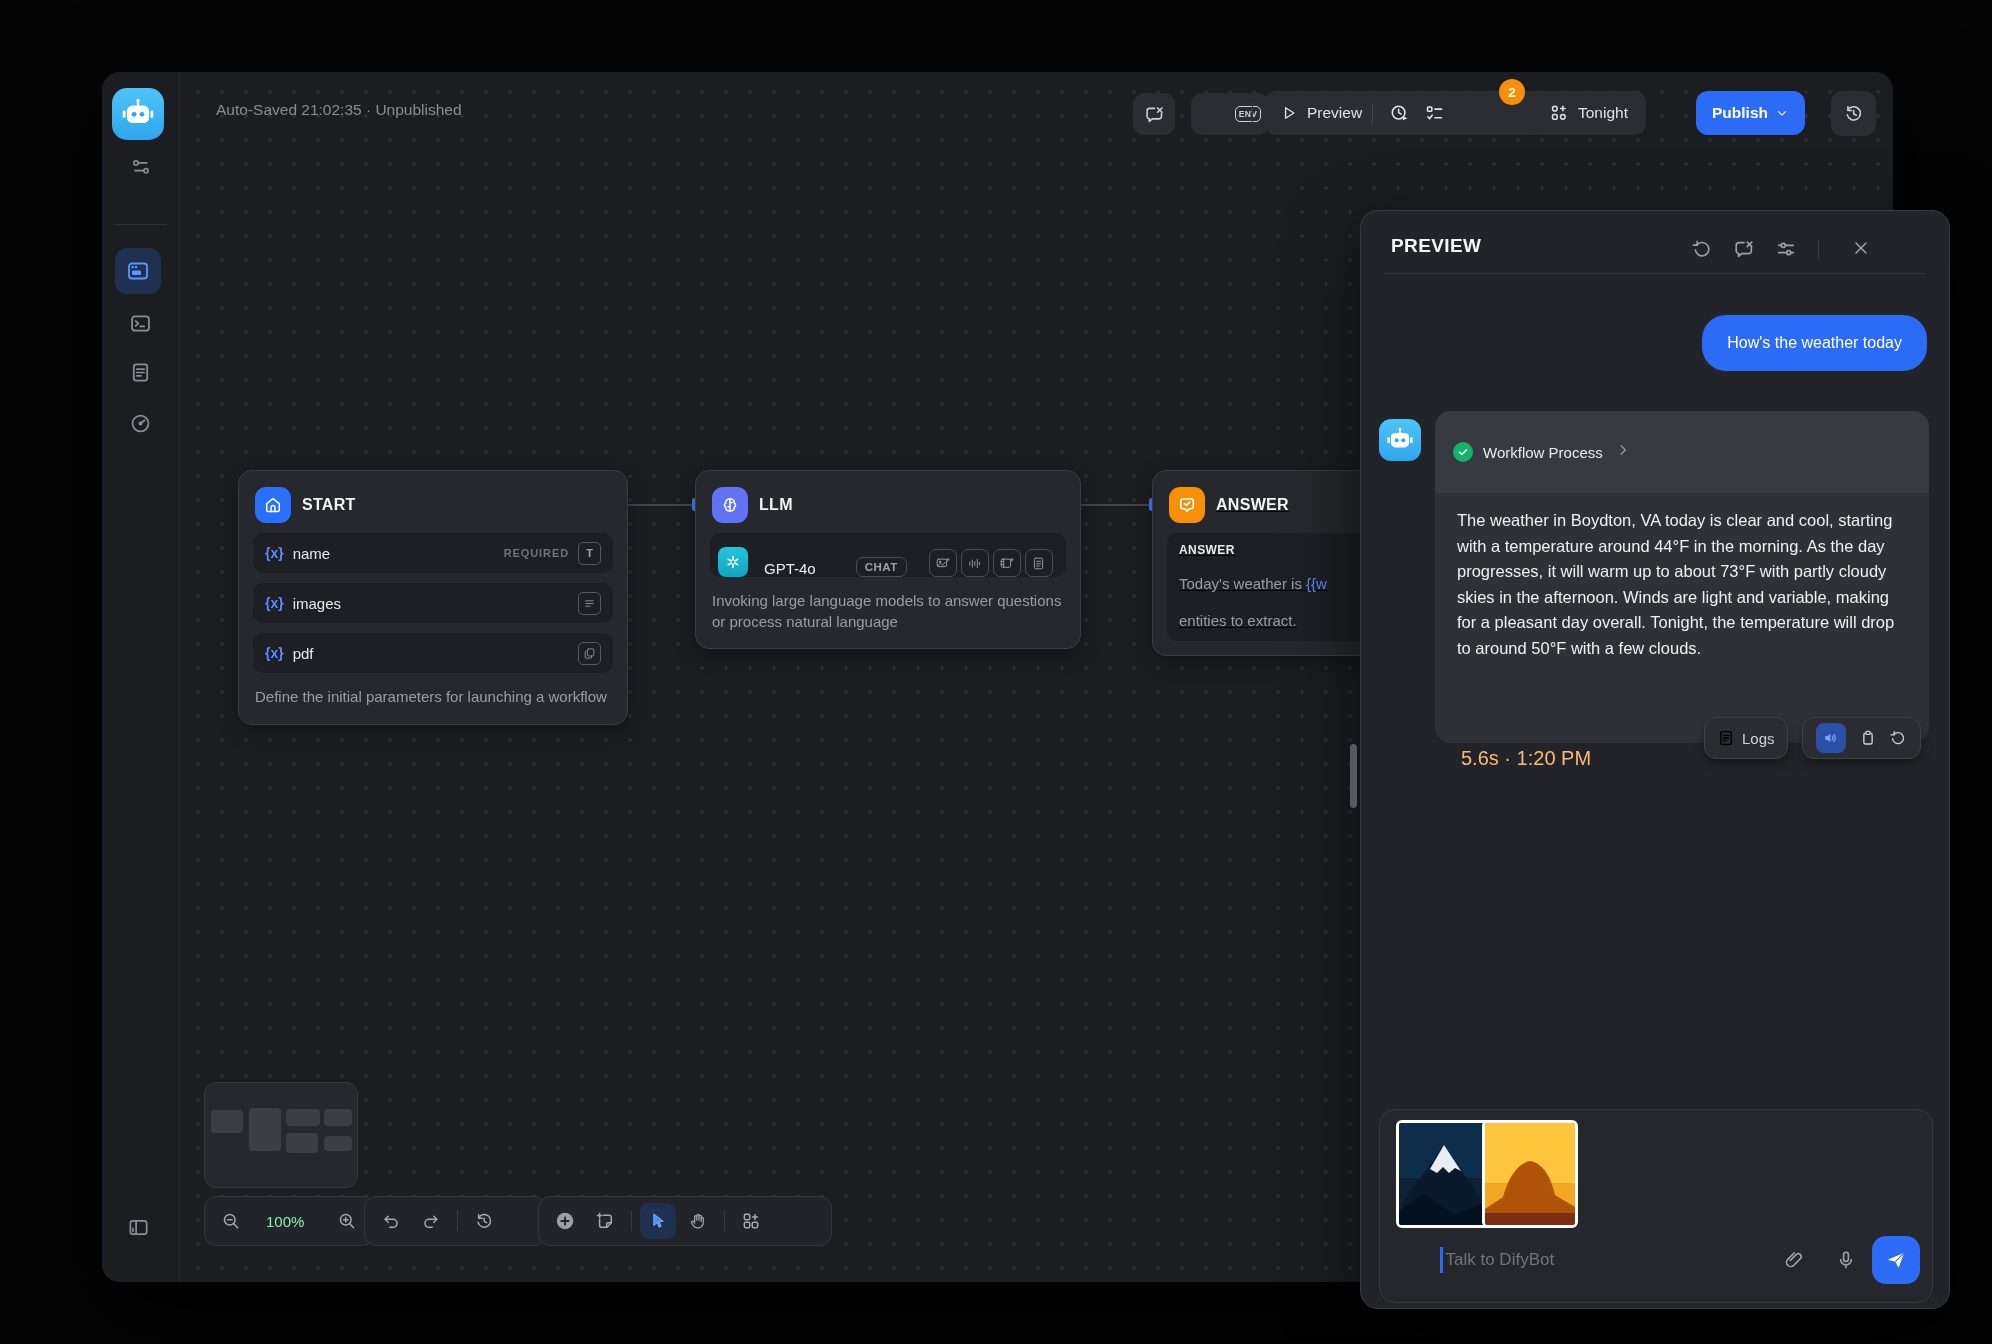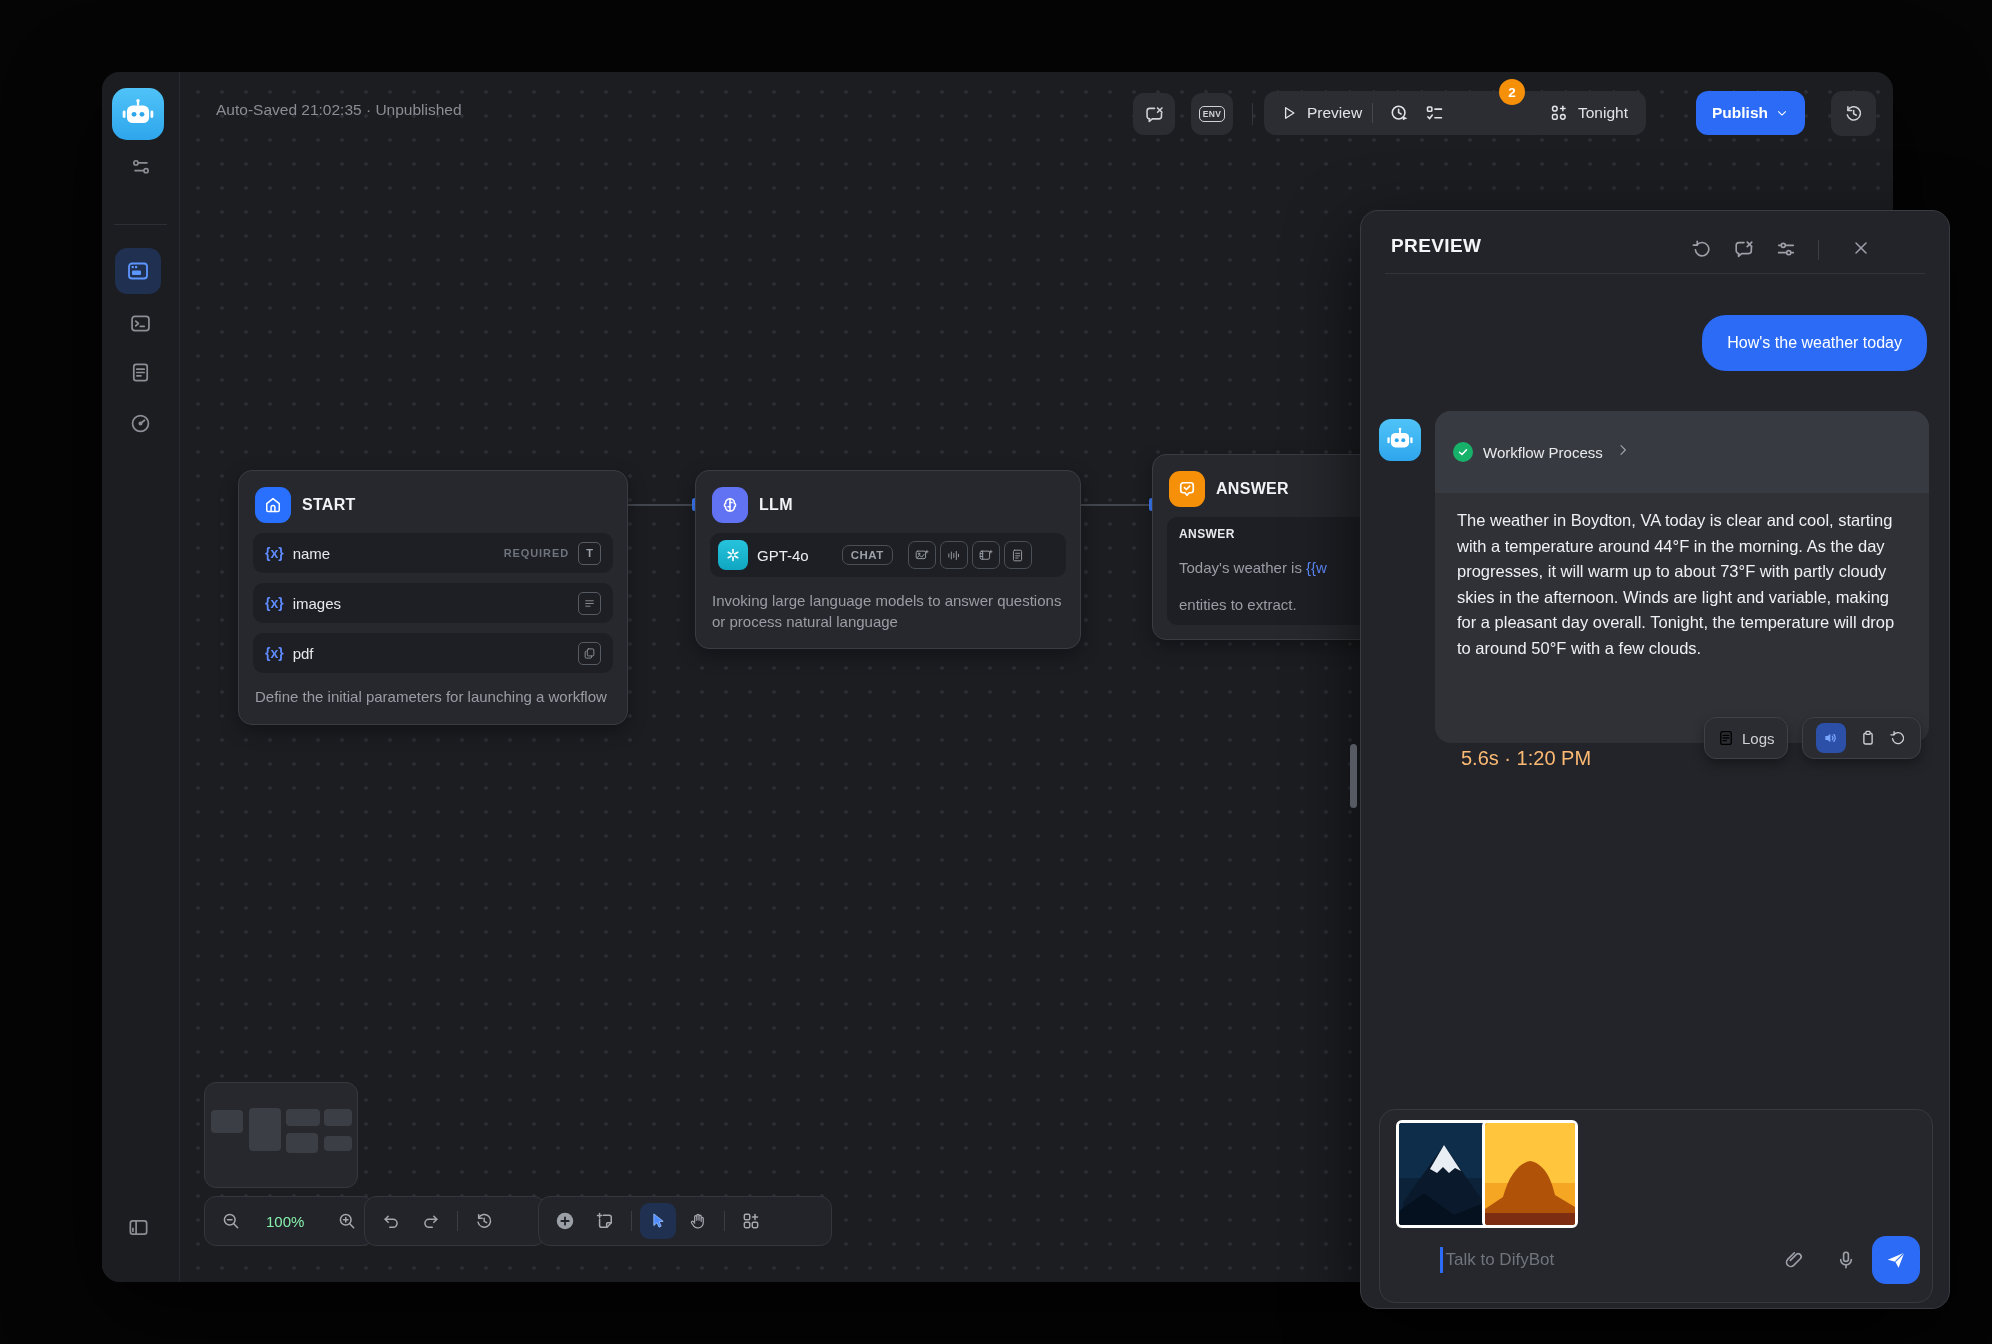--- a/index.html
+++ b/index.html
@@ -37,22 +37,22 @@
   .node-icon{width:36px;height:36px;border-radius:11px;display:flex;align-items:center;justify-content:center;color:#fff;}
   .node-title{font-size:16px;font-weight:700;color:#f2f3f5;letter-spacing:.3px;}
   .field-row{display:flex;align-items:center;height:40px;background:#1d1f24;border-radius:10px;margin-top:10px;
     padding:0 12px;gap:9px;}
   .var-x{color:#5f8bff;font-size:14px;font-weight:700;}
   .field-name{color:#e8e9eb;font-size:15px;flex:1;}
   .req{color:#6f737c;font-size:11px;font-weight:700;letter-spacing:.9px;}
   .mini-ic{width:21px;height:21px;border:1.5px solid #565a63;border-radius:5px;color:#9ca0a8;display:flex;
     align-items:center;justify-content:center;font-size:11px;font-weight:700;}
   .node-desc{color:#9a9da5;font-size:15px;line-height:1.38;margin:14px 2px 2px 2px;}
-  .model-row{display:flex;align-items:center;height:44px;background:#1d1f24;border-radius:10px;margin-top:10px;
-    padding:0 8px;gap:9px;}
+  .model-row{display:flex;align-items:flex-end;height:44px;background:#1d1f24;border-radius:10px;margin-top:10px;
+    padding:0 8px;gap:16px;}
   .gpt-tile{width:30px;height:30px;border-radius:8px;background:linear-gradient(180deg,#27c3dc,#0fa6c2);
     display:flex;align-items:center;justify-content:center;}
   .model-name{color:#eceef0;font-size:15px;}
   .chat-badge{border:1.5px solid #4a4e56;border-radius:7px;padding:3px 8px;font-size:11.5px;font-weight:700;
     letter-spacing:.5px;color:#9ca0a8;margin-left:24px;}
   .caps{display:flex;gap:4px;margin-left:6px;}
   .cap{width:26px;height:26px;border:1.5px solid #4a4e56;border-radius:7px;color:#9ca0a8;display:flex;
     align-items:center;justify-content:center;}
   .ans-box{background:#1d1f24;border-radius:10px;margin-top:10px;padding:10px 12px;}
   .ans-label{font-size:12px;font-weight:700;letter-spacing:.4px;color:#e8e9eb;margin-bottom:4px;}
@@ -173,21 +173,21 @@
 
     <div class="autosave">Auto-Saved 21:02:35 · Unpublished</div>
 
     <div class="ibtn" style="left:1031px;top:21px;">
       <svg class="ic" width="21" height="21" viewBox="0 0 24 24">
         <path d="M20,10.5 v3.5 a3,3 0 0 1 -3,3 H9.5 L6,20 v-3 H6.5 a3,3 0 0 1 -3,-3 V8 a3,3 0 0 1 3,-3 H12"></path>
         <line x1="15.5" y1="4.5" x2="20.5" y2="9.5"></line>
           <line x1="20.5" y1="4.5" x2="15.5" y2="9.5"></line>
       </svg>
     </div>
-    <div class="ibtn" style="left:1089px;top:21px;">
+    <div class="ibtn" style="left:1089px;top:21px;padding-left:36px;">
       <span style="border:1.7px solid currentColor;border-radius:5px;padding:2px 3px;font-size:8.5px;font-weight:800;letter-spacing:.4px;">ENV</span>
     </div>
     <div class="tb-div" style="left:1150px;top:31px;"></div>
 
     <div class="pill-group" style="left:1162px;top:19px;width:254px;padding:0 16px;">
       <span style="display:flex;align-items:center;gap:9px;cursor:pointer;">
         <svg class="ic" width="18" height="18" viewBox="0 0 24 24">
           <polygon points="7.5,5 18.5,12 7.5,19"></polygon>
         </svg>
         <span class="btn-label">Preview</span>
@@ -347,21 +347,21 @@
                 <line x1="9" y1="8.5" x2="15.5" y2="8.5"></line>
                 <line x1="9" y1="12.5" x2="15.5" y2="12.5"></line>
                 <line x1="9" y1="16" x2="13" y2="16"></line>
               </svg>
           </span>
         </div>
       </div>
       <div class="node-desc">Invoking large language models to answer questions or process natural language</div>
     </div>
 
-    <div class="node" style="left:1050px;top:382px;width:368px;">
+    <div class="node" style="left:1050px;top:398px;width:368px;text-decoration:underline;">
       <div class="node-head">
         <div class="node-icon" style="background:#f79009;">
           <svg class="ic" width="20" height="20" viewBox="0 0 24 24" style="stroke-width:2;">
             <path d="M4.5,7.5 a3,3 0 0 1 3,-3 H16.5 a3,3 0 0 1 3,3 V13.5 a3,3 0 0 1 -3,3 H14.5 L12,19.5 L9.5,16.5 H7.5 a3,3 0 0 1 -3,-3 Z"></path>
             <polyline points="9,10.4 11.3,12.6 15.2,8.6"></polyline>
           </svg>
         </div>
         <div class="node-title">ANSWER</div>
       </div>
       <div class="ans-box">

